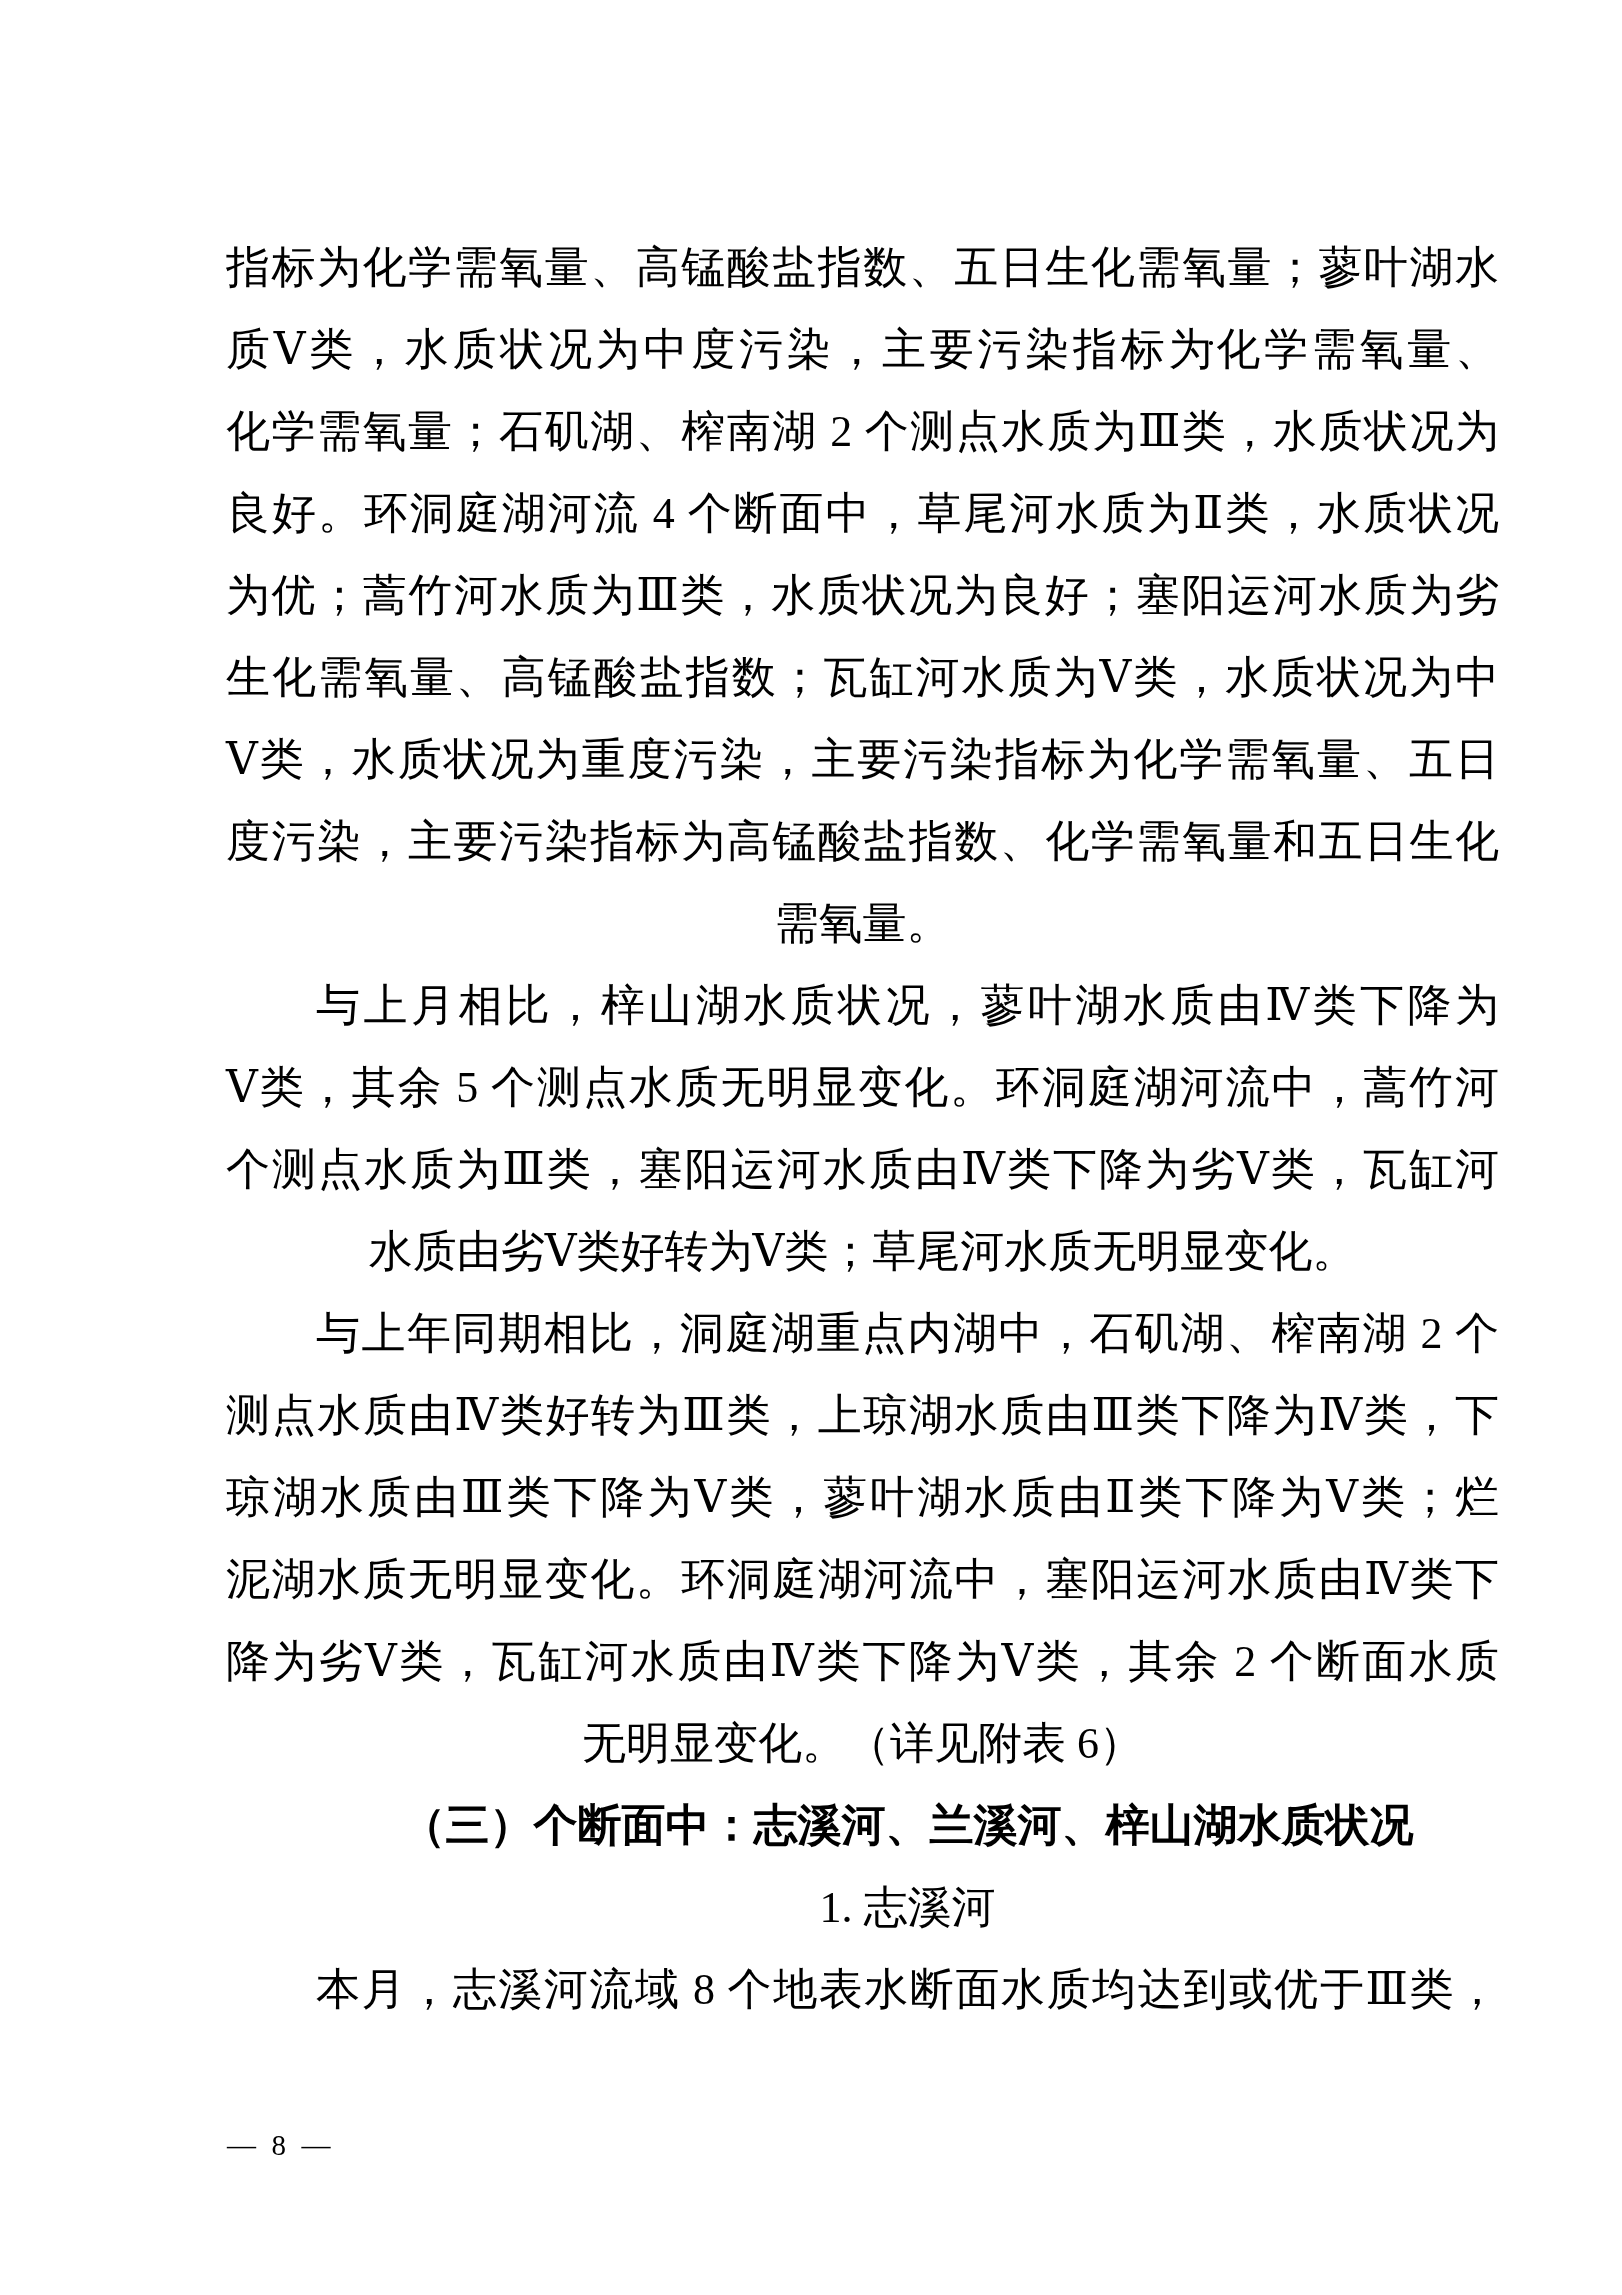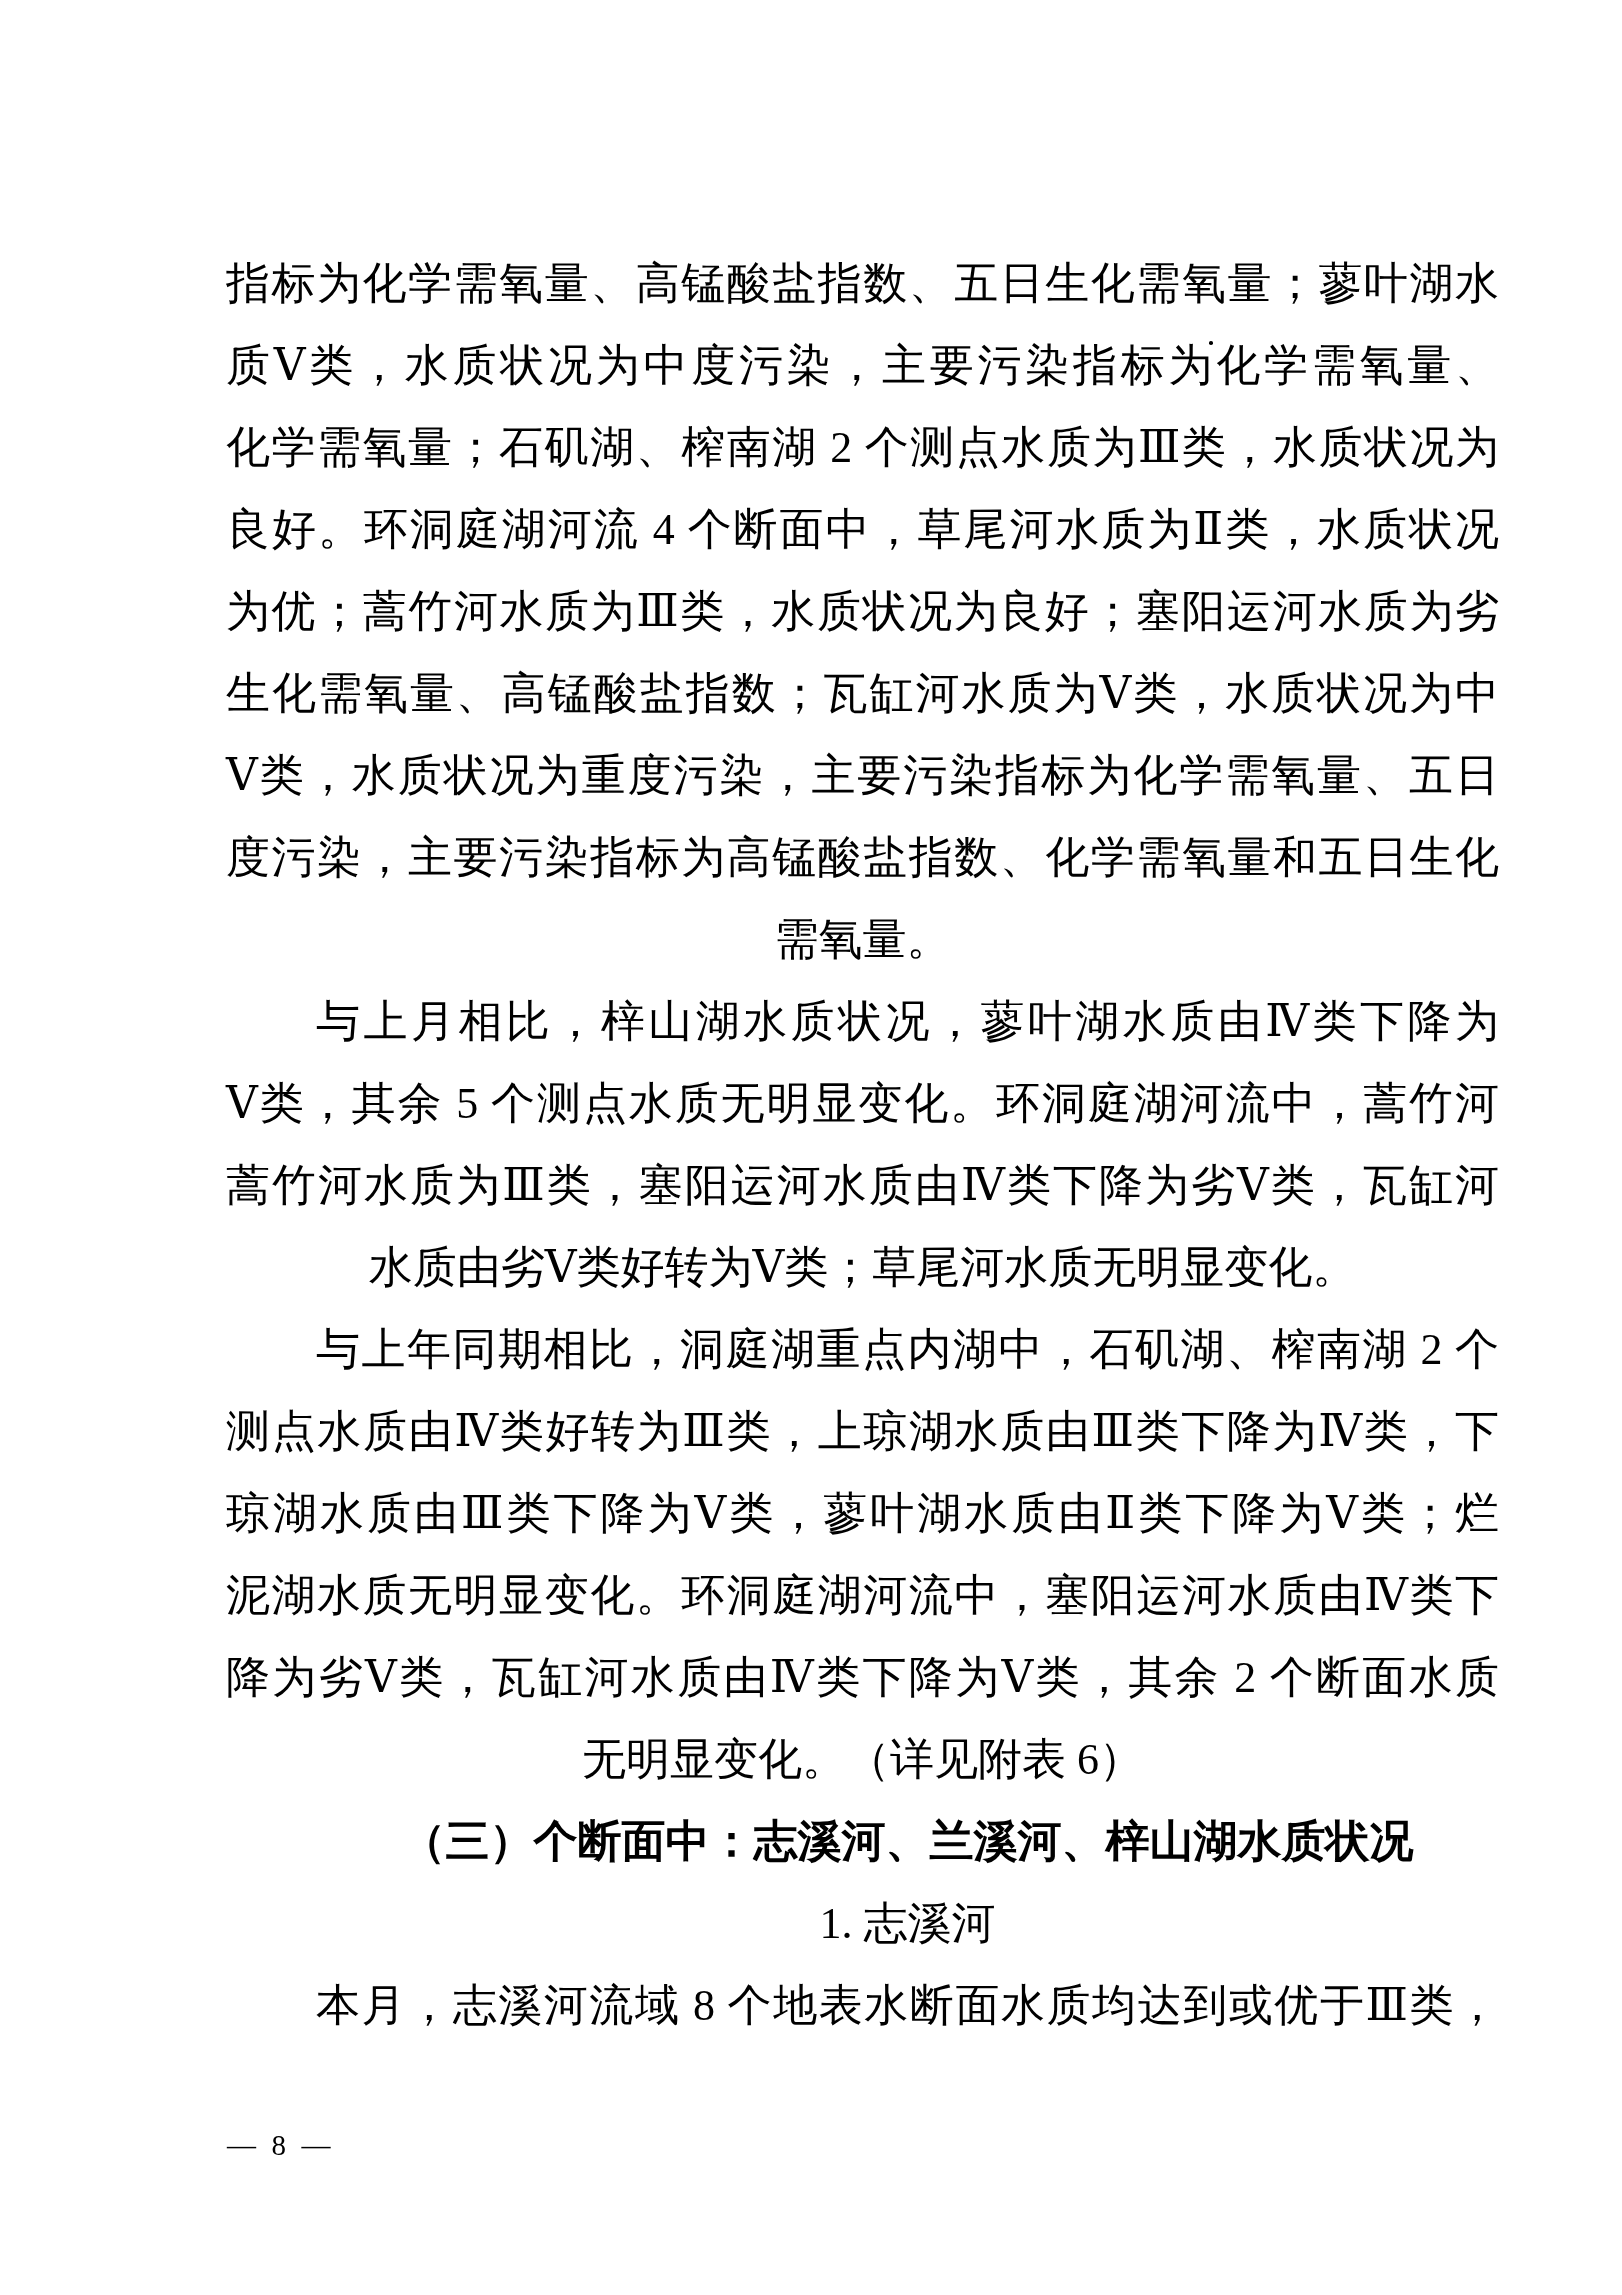--- a/index.html
+++ b/index.html
@@ -12,21 +12,21 @@
     width: 1622px;
     height: 2295px;
     background: #ffffff;
     color: #000000;
     font-family: "Liberation Serif", "DejaVu Serif", serif;
     overflow: hidden;
   }
   .text-block {
     position: absolute;
     left: 226px;
-    top: 243px;
+    top: 227px;
     width: 1273px;
   }
   .line {
     height: 82px;
     line-height: 82px;
     font-size: 44px;
     letter-spacing: 0;
     color: #000000;
     text-align: center;
   }
@@ -75,21 +75,21 @@
     <div class="line j">质Ⅴ类，水质状况为中度污染，主要污染指标为化学需氧量、</div>
     <div class="line j">化学需氧量；石矶湖、榨南湖 2 个测点水质为Ⅲ类，水质状况为</div>
     <div class="line j">良好。环洞庭湖河流 4 个断面中，草尾河水质为Ⅱ类，水质状况</div>
     <div class="line j">为优；蒿竹河水质为Ⅲ类，水质状况为良好；塞阳运河水质为劣</div>
     <div class="line j">生化需氧量、高锰酸盐指数；瓦缸河水质为Ⅴ类，水质状况为中</div>
     <div class="line j">Ⅴ类，水质状况为重度污染，主要污染指标为化学需氧量、五日</div>
     <div class="line j">度污染，主要污染指标为高锰酸盐指数、化学需氧量和五日生化</div>
     <div class="line">需氧量。</div>
     <div class="line j indent">与上月相比，梓山湖水质状况，蓼叶湖水质由Ⅳ类下降为</div>
     <div class="line j">Ⅴ类，其余 5 个测点水质无明显变化。环洞庭湖河流中，蒿竹河</div>
-    <div class="line j">蒿竹河水质为Ⅲ类，塞阳运河水质由Ⅳ类下降为劣Ⅴ类，瓦缸河</div>
+    <div class="line j">个测点水质为Ⅲ类，塞阳运河水质由Ⅳ类下降为劣Ⅴ类，瓦缸河</div>
     <div class="line">水质由劣Ⅴ类好转为Ⅴ类；草尾河水质无明显变化。</div>
     <div class="line j indent">与上年同期相比，洞庭湖重点内湖中，石矶湖、榨南湖 2 个</div>
     <div class="line j">测点水质由Ⅳ类好转为Ⅲ类，上琼湖水质由Ⅲ类下降为Ⅳ类，下</div>
     <div class="line j">琼湖水质由Ⅲ类下降为Ⅴ类，蓼叶湖水质由Ⅱ类下降为Ⅴ类；烂</div>
     <div class="line j">泥湖水质无明显变化。环洞庭湖河流中，塞阳运河水质由Ⅳ类下</div>
     <div class="line j">降为劣Ⅴ类，瓦缸河水质由Ⅳ类下降为Ⅴ类，其余 2 个断面水质</div>
     <div class="line">无明显变化。（详见附表 6）</div>
     <div class="line indent bold">（三）个断面中：志溪河、兰溪河、梓山湖水质状况</div>
     <div class="line indent">1. 志溪河</div>
     <div class="line j indent">本月，志溪河流域 8 个地表水断面水质均达到或优于Ⅲ类，</div>

